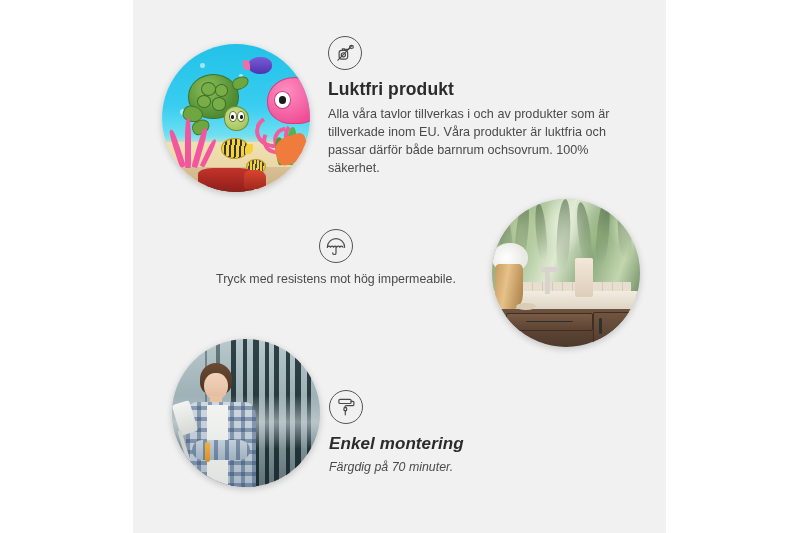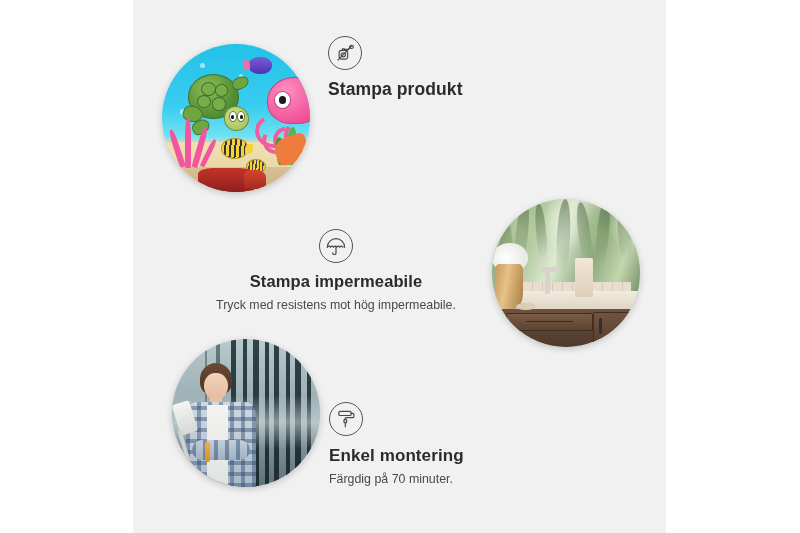--- a/index.html
+++ b/index.html
@@ -163,21 +163,21 @@
   .brush{position:absolute;left:30%;top:64%;width:7%;height:16%;
     background:linear-gradient(#f2b13a,#d8902a);border-radius:2px;}
 
   
   .disc1{left:162px;top:44px;width:148px;height:148px;}
   .disc2{left:492px;top:199px;width:148px;height:148px;}
   .disc3{left:172px;top:339px;width:148px;height:148px;}
 
   .feat1{left:328px;top:36px;width:292px;}
   .feat2{left:205px;top:229px;width:262px;text-align:center;}
-  .feat3{left:329px;top:402px;width:220px;}
+  .feat3{left:329px;top:390px;width:220px;font-style:italic;}
 
   .feat1 .icon-wrap{margin:0 0 9px 0;}
   .feat2 .icon-wrap{display:flex;justify-content:center;margin:0 0 8px 0;}
   .feat3 .icon-wrap{margin:0 0 9px 0;}
   .feat2 .txt-head{font-size:16.5px;}
   .feat2 .txt-body{font-size:12.4px;}
   .feat3 .txt-head{font-size:17px;}
   .feat3 .txt-body{font-size:12.4px;}
 </style>
 </head>
@@ -263,21 +263,22 @@
         <svg width="22" height="22" viewBox="0 0 24 24" fill="none" stroke="#4a4a4a" stroke-width="1.3" stroke-linecap="round" stroke-linejoin="round">
           <path d="M8.2 9.2h4.1a2.6 2.6 0 0 1 2.6 2.6v4.3a2.6 2.6 0 0 1-2.6 2.6H8.2a2.6 2.6 0 0 1-2.6-2.6v-4.3A2.6 2.6 0 0 1 8.2 9.2z"></path>
           <path d="M9.1 9.2V7.4h2.4v1.8"></path>
           <path d="M12.6 8.1h3.1l1.5-1.6"></path>
           <ellipse cx="19" cy="5.4" rx="2.1" ry="1.7"></ellipse>
           <circle cx="10.2" cy="14" r="2.3"></circle>
           <line x1="4.3" y1="19.8" x2="19.4" y2="4.3"></line>
         </svg>
       </div>
     </div>
-    <div class="txt-head">Stampa produkt</div>
+    <div class="txt-head">Luktfri produkt</div>
+    <div class="txt-body">Alla våra tavlor tillverkas i och av produkter som är tillverkade inom EU. Våra produkter är luktfria och passar därför både barnrum ochsovrum. 100% säkerhet.</div>
   </div>
 
   <div class="disc disc2">
     <div class="inner bath">
       <div class="wall">
         <div class="leafstroke" style="left:4%;top:2%;width:9%;height:62%;transform:rotate(-8deg);"></div>
         <div class="leafstroke" style="left:16%;top:0%;width:8%;height:70%;transform:rotate(6deg);"></div>
         <div class="leafstroke" style="left:30%;top:4%;width:7%;height:58%;transform:rotate(-5deg);"></div>
         <div class="leafstroke" style="left:44%;top:0%;width:9%;height:74%;transform:rotate(3deg);"></div>
         <div class="leafstroke" style="left:58%;top:3%;width:8%;height:60%;transform:rotate(-7deg);"></div>
@@ -306,21 +307,20 @@
   <div class="feature feat2">
     <div class="icon-wrap">
       <div class="icon-badge">
         <svg width="22" height="22" viewBox="0 0 24 24" fill="none" stroke="#4a4a4a" stroke-width="1.3" stroke-linecap="round" stroke-linejoin="round">
           <path d="M2.6 13.4a9.4 9.4 0 0 1 18.8 0"></path>
           <path d="M2.6 13.4c1.1-1.6 2.3-1.6 3.4 0 1.1-1.6 2.3-1.6 3.4 0 1.1-1.6 2.3-1.6 3.4 0 1.1-1.6 2.3-1.6 3.4 0 1.1-1.6 2.3-1.6 3.4 0"></path>
           <path d="M12 13.4v6.1a1.8 1.8 0 0 1-3.6 0"></path>
         </svg>
       </div>
     </div>
-    <div class="txt-head">Stampa impermeabile</div>
     <div class="txt-body">Tryck med resistens mot hög impermeabile.</div>
   </div>
 
   <div class="disc disc3">
     <div class="inner forest">
       <div class="trunk" style="left:40%;width:3.4%;"></div>
       <div class="trunk" style="left:48%;width:2.4%;"></div>
       <div class="trunk" style="left:55%;width:4%;"></div>
       <div class="trunk" style="left:63%;width:2.6%;"></div>
       <div class="trunk" style="left:69%;width:3.6%;"></div>

